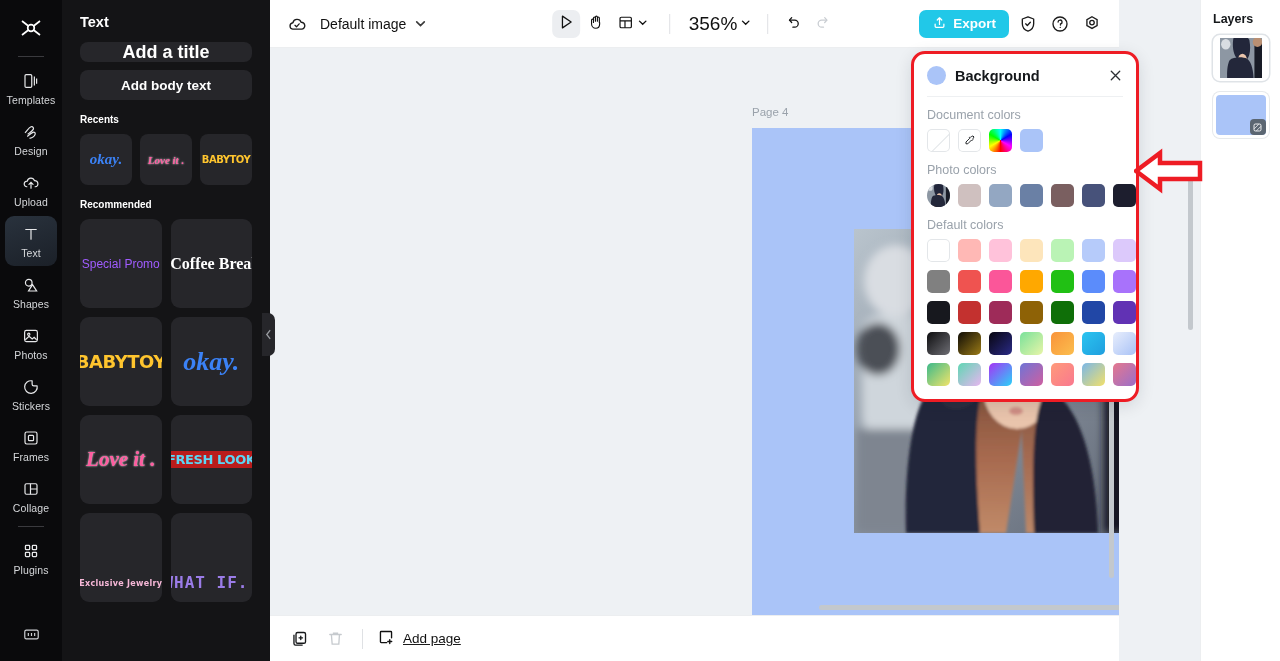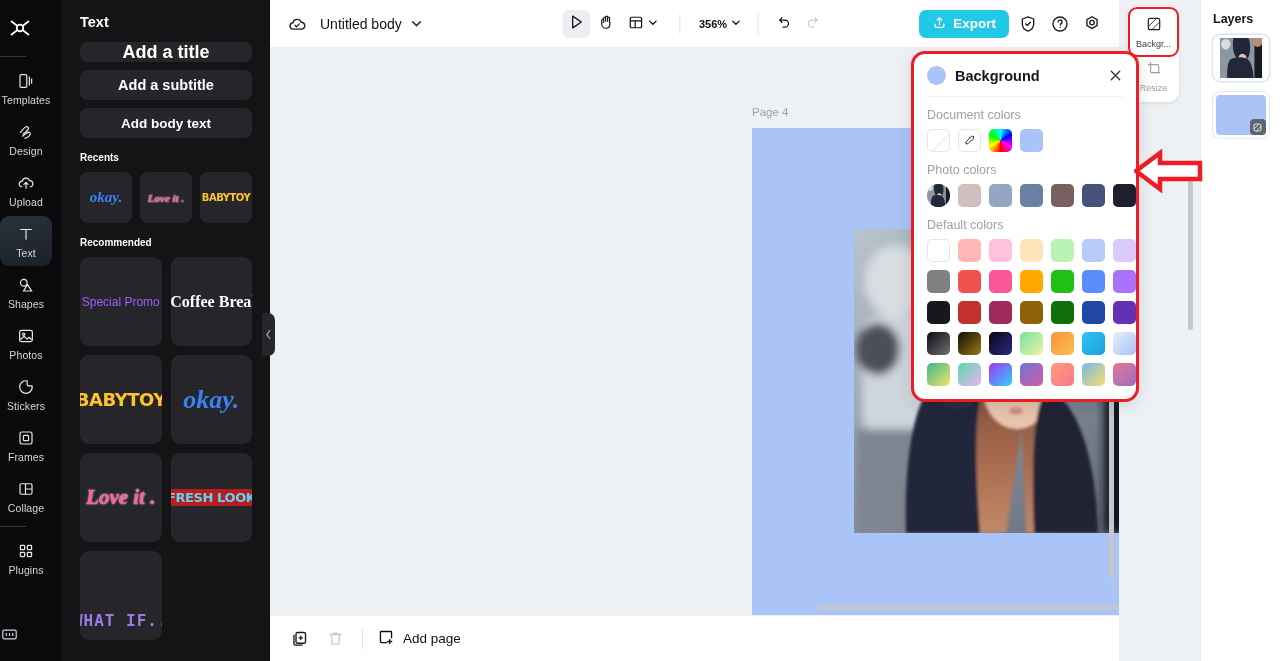--- a/index.html
+++ b/index.html
@@ -9,21 +9,21 @@
     background:#ffffff;
     font-size:13px;
     color:#1a1a1a;
     -webkit-font-smoothing:antialiased;
   }
   .app { position:relative; width:1280px; height:661px; display:flex; }
 
   
   .rail {
     width:62px; background:#0a0a0c; flex:0 0 62px;
-    display:flex; flex-direction:column; 
+    display:flex; flex-direction:column; align-items:center;
     padding-top:8px; position:relative; z-index:5;
   }
   .rail-logo { width:40px; height:40px; display:flex; align-items:center; justify-content:center; margin-bottom:4px; }
   .rail-sep { width:26px; height:1px; background:#3a3a3e; margin:4px 0 6px; }
   .rail-item {
     width:52px; height:50px; border-radius:9px;
     display:flex; flex-direction:column; align-items:center; justify-content:center;
     gap:3px; cursor:pointer; margin-bottom:1px;
   }
   .rail-item.active { background:linear-gradient(160deg,#29323d,#1b2028); }
@@ -81,21 +81,21 @@
   .topbar {
     height:48px; flex:0 0 48px; display:flex; align-items:center;
     padding:0 14px; background:#fff; border-bottom:1px solid #eceef0; position:relative; z-index:4;
   }
   .doc-name { font-size:14px; font-weight:500; color:#111; margin-left:10px; }
   .chev { color:#3b3b3b; margin-left:8px; display:flex; }
   .tool-center { position:absolute; left:50%; transform:translateX(-50%); display:flex; align-items:center; gap:2px; }
   .tbtn { width:28px; height:28px; border-radius:7px; display:flex; align-items:center; justify-content:center; cursor:pointer; color:#111; }
   .tbtn.sel { background:#eceef1; }
   .tbtn.wide { width:auto; padding:0 5px; gap:3px; }
-  .zoom-val { font-size:11px; font-weight:700; color:#111; }
+  .zoom-val { font-size:19px; font-weight:400; color:#111; }
   .vsep { width:1px; height:20px; background:#dfe1e4; margin:0 9px; }
   .top-right { margin-left:auto; display:flex; align-items:center; gap:6px; }
   .export-btn {
     background:#21c8e8; color:#fff; font-weight:700; font-size:13.5px;
     height:28px; border-radius:7px; padding:0 13px; display:flex; align-items:center; gap:6px;
     cursor:pointer; border:none; font-family:inherit;
   }
   .icn-btn { width:26px; height:26px; display:flex; align-items:center; justify-content:center; cursor:pointer; color:#1b1b1b; }
 
   .canvas-wrap { flex:1; background:#eef1f4; position:relative; overflow:hidden; }
@@ -113,21 +113,21 @@
     position:absolute; right:5px; top:112px; width:5px; height:418px;
     background:#c3c8cd; border-radius:3px;
   }
   .hscroll {
     position:absolute; left:549px; bottom:5px; height:5px; width:372px;
     background:#c3c8cd; border-radius:3px;
   }
 
   .bottombar {
     height:46px; flex:0 0 46px; background:#fff; border-top:1px solid #eceef0;
-    display:flex; align-items:center; padding:0 16px; gap:10px; position:relative; z-index:3;
+    display:flex; align-items:center; padding:0 16px; gap:10px; position:relative; z-index:3;text-decoration:underline;
   }
   .bbtn { width:26px; height:26px; display:flex; align-items:center; justify-content:center; cursor:pointer; color:#16181a; }
   .bbtn.dim { color:#c6cace; }
   .addpage { display:flex; align-items:center; gap:8px; cursor:pointer; font-size:13.5px; color:#111; font-weight:500; }
   .bottom-right { margin-left:auto; display:flex; align-items:center; gap:13px; }
   .pg-num { font-size:12.5px; color:#15181b; font-weight:500; min-width:26px; text-align:center; }
   .arrow-b { color:#c2c7cc; cursor:pointer; display:flex; }
 
   
   .rightcol { width:81px; flex:0 0 81px; background:#eef1f4; position:relative; }
@@ -320,21 +320,20 @@
             <path d="M8 10v4M12 10v4M16 10v4"></path>
         </svg>
       </span>
     </div>
   </div>
 
   <div class="panel">
     <div class="panel-title">Text</div>
 
     <button class="big-btn t1">Add a title</button>
-    <button class="big-btn t2">Add a subtitle</button>
     <button class="big-btn t3">Add body text</button>
 
     <div class="sec-head">Recents</div>
     <div class="recents">
       <div class="rec-cell">
         <span class="s-okay" style="font-size:15px">okay.</span>
       </div>
       <div class="rec-cell">
         <span class="s-love" style="font-size:11px">Love it .</span>
       </div>
@@ -355,20 +354,23 @@
         <span class="s-baby" style="font-size:18px">BABYTOY</span>
         </div>
       <div class="tpl-cell">
         <span class="s-okay" style="font-size:26px">okay.</span>
         </div>
       <div class="tpl-cell">
         <span class="s-love" style="font-size:21px">Love it .</span>
         </div>
       <div class="tpl-cell">
         <span class="s-fresh" style="font-size:13px">FRESH LOOK</span>
+        </div>
+      <div class="tpl-cell" style="align-items:flex-end;padding-bottom:14px;">
+        <span class="s-jewel">Exclusive Jewelry</span>
         </div>
       <div class="tpl-cell" style="align-items:flex-end;padding-bottom:10px;">
         <span class="s-what" style="font-size:16px">WHAT IF..</span>
         </div>
     </div>
   </div>
 
   <div class="collapse-handle">
     <svg width="7" height="11" viewBox="0 0 8 12" fill="none" stroke="#9a9da2" stroke-width="1.5" stroke-linecap="round">
         <path d="M5.5 1.5 2 6l3.5 4.5"></path>
@@ -377,21 +379,21 @@
 
   <div class="main">
 
     <div class="topbar">
       <span class="icn-btn">
         <svg width="20" height="20" viewBox="0 0 24 24" fill="none" stroke="currentColor" stroke-width="1.6" stroke-linecap="round" stroke-linejoin="round">
           <path d="M6.8 18.2A3.9 3.9 0 0 1 7.1 10.5a5.1 5.1 0 0 1 9.8-.6 3.7 3.7 0 0 1 .6 8.3z"></path>
           <path d="m9.6 13.6 1.8 1.8 3.2-3.6"></path>
         </svg>
       </span>
-      <span class="doc-name">Untitled body</span>
+      <span class="doc-name">Default image</span>
       <span class="chev">
         <svg width="13" height="13" viewBox="0 0 12 12" fill="none" stroke="currentColor" stroke-width="1.5" stroke-linecap="round">
             <path d="M2.5 4.5 6 8l3.5-3.5"></path>
           </svg>
       </span>
 
       <div class="tool-center">
         <div class="tbtn sel">
           <span>
             <svg width="18" height="18" viewBox="0 0 24 24" fill="none" stroke="currentColor" stroke-width="1.7" stroke-linejoin="round">
@@ -567,40 +569,20 @@
             <path d="M17 15.4v5.2M14.4 18h5.2"></path>
           </svg>
         </span>
         <span>Add page</span>
       </div>
 
     </div>
   </div>
 
   <div class="rightcol">
-    <div class="tool-card">
-      <div class="tool-card-item" style="outline:2.5px solid #ee1c24; outline-offset:1px; border-radius:6px;">
-        <span>
-          <svg width="18" height="18" viewBox="0 0 24 24" fill="none" stroke="#1d2227" stroke-width="1.6">
-            <rect x="4.4" y="4.4" width="15.2" height="15.2" rx="2.6"></rect>
-            <path d="M5 14.8 14.8 5M9.6 19.2 19.2 9.6" stroke-width="1.2"></path>
-          </svg>
-        </span>
-        <span class="t-lbl">Backgr...</span>
-      </div>
-      <div class="tool-card-item muted">
-        <span>
-          <svg width="18" height="18" viewBox="0 0 24 24" fill="none" stroke="currentColor" stroke-width="1.6" stroke-linecap="round">
-            <path d="M7.4 4.6v12a1.6 1.6 0 0 0 1.6 1.6h10"></path>
-              <path d="M4.6 7.4h12a1.6 1.6 0 0 1 1.6 1.6v10"></path>
-          </svg>
-        </span>
-        <span class="t-lbl">Resize</span>
-      </div>
-    </div>
     <div class="right-scroll"></div>
   </div>
 
   <div class="layers">
     <div class="layers-title">Layers</div>
     <div class="layer-item sel">
       <svg width="42" height="40" viewBox="0 0 305 304" preserveAspectRatio="xMidYMid slice">
         <rect width="305" height="304" fill="#8d97a3"></rect>
         <ellipse cx="42" cy="52" rx="34" ry="38" fill="#d9dde2"></ellipse>
         <rect x="250" y="40" width="58" height="264" fill="#181b26"></rect>

